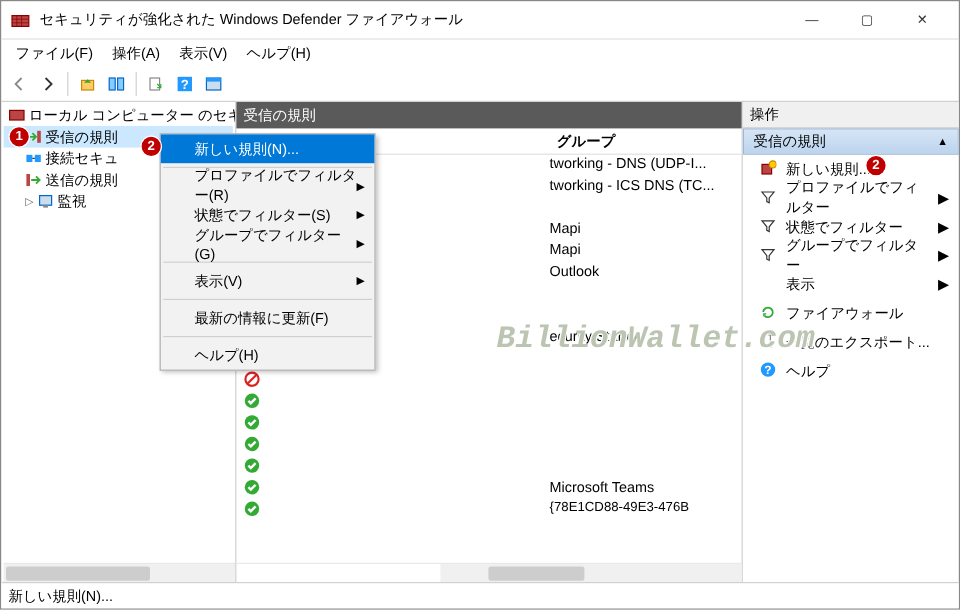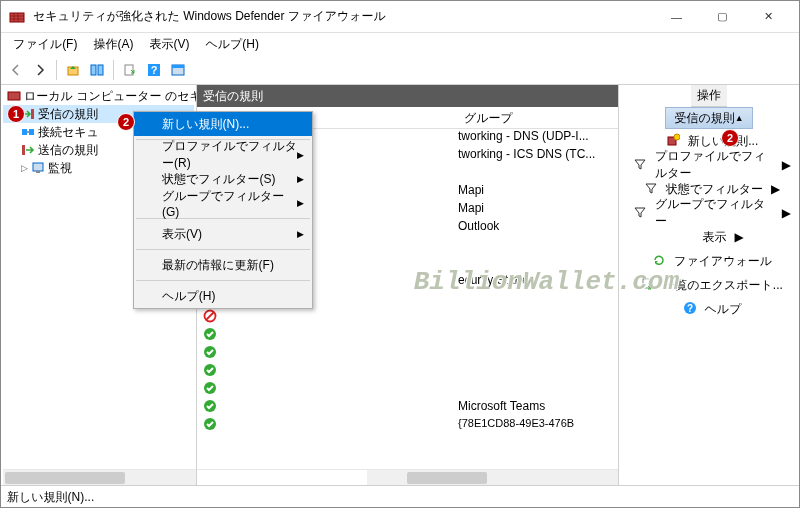--- a/index.html
+++ b/index.html
@@ -15,25 +15,25 @@
 .tbtn { width: 22px; height: 22px; display: flex; align-items: center; justify-content: center; border: 1px solid transparent; }
 .sep { width: 1px; height: 20px; background: #d0d0d0; margin: 0 3px; }
 .main { display: flex; height: 400px; }
 .tree { width: 195px; border-right: none; font-size: 12px; padding: 2px; overflow: hidden; }
 .tree-row { display: flex; align-items: center; height: 18px; padding-left: 4px; gap: 3px; white-space: nowrap; }
 .tree-row.sel { background: #cce8ff; }
 .tree-ico { width: 14px; height: 14px; flex-shrink: 0; }
 .center { flex: 1; display: flex; flex-direction: column; border-left: 1px solid #d0d0d0; border-right: 1px solid #d0d0d0; position: relative; }
 .center-header { background: #5a5a5a; color: #fff; padding: 3px 6px; font-size: 12px; height: 22px; display: flex; align-items: center; }
 .center-cols { display: flex; font-size: 12px; border-bottom: 1px solid #e0e0e0; height: 22px; }
-.center-cols div { padding: 3px 6px; }
+.center-cols div { padding: 3px 6px; font-weight: bold; }
 .list { font-size: 12px; overflow: hidden; }
 .list-row { display: flex; align-items: flex-start; height: 18px; padding-left: 6px; gap: 6px; }
 .li-ico { width: 14px; height: 14px; flex-shrink: 0; }
-.actions { width: 180px; font-size: 12px; display: flex; flex-direction: column; align-items: center; }
+.actions { width: 180px; font-size: 12px; display: flex; flex-direction: column; }
 .actions-header { background: #f0f0f0; padding: 3px 6px; border-bottom: 1px solid #d0d0d0; height: 22px; display: flex; align-items: center; }
 .actions-sec { background: linear-gradient(#d6e5f5, #bcd4ee); padding: 3px 8px; height: 22px; display: flex; align-items: center; justify-content: space-between; border: 1px solid #a0b8d8; }
 .action-item { display: flex; align-items: center; padding: 4px 8px 4px 14px; gap: 8px; height: 24px; }
 .action-item .arr { margin-left: auto; }
 .ctx-menu { position: absolute; left: 132px; top: 110px; width: 180px; background: #f2f2f2; border: 1px solid #b0b0b0; box-shadow: 2px 2px 4px rgba(0,0,0,.25); font-size: 12px; z-index: 10; }
 .ctx-item { height: 24px; display: flex; align-items: center; padding: 0 8px 0 28px; position: relative; }
 .ctx-item.sel { background: #0078d7; color: #fff; }
 .ctx-sep { height: 1px; background: #d0d0d0; margin: 3px 2px; }
 .ctx-item .arr { margin-left: auto; font-size: 9px; }
 .statusbar { position: absolute; bottom: 0; left: 0; right: 0; height: 22px; border-top: 1px solid #d0d0d0; font-size: 12px; padding: 3px 6px; background: #fff; }

